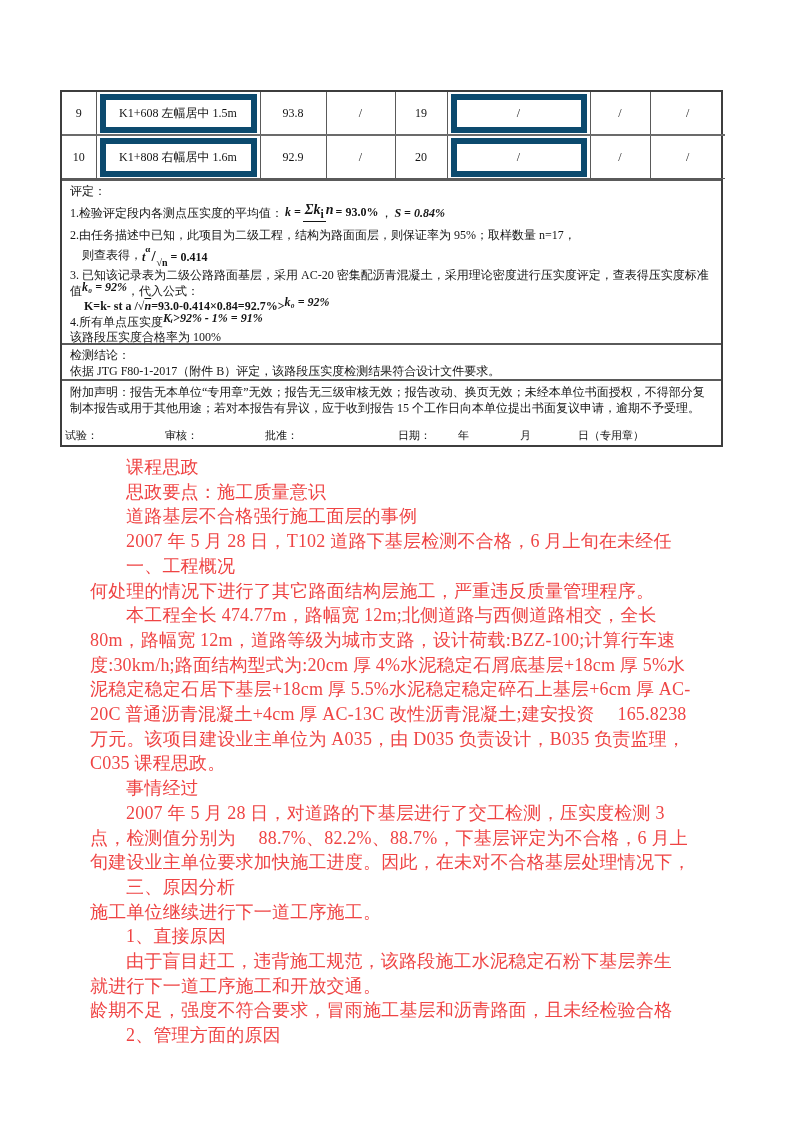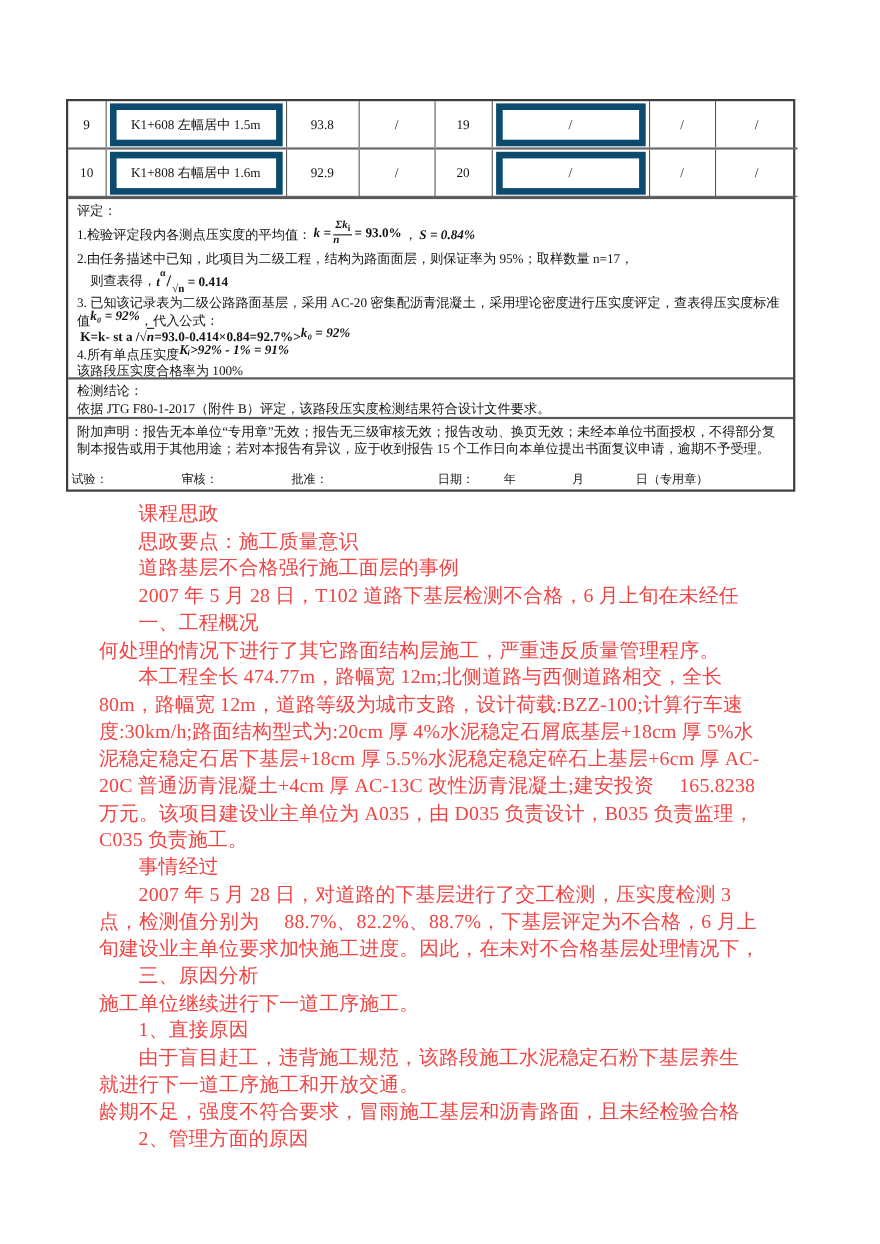--- a/index.html
+++ b/index.html
@@ -18,30 +18,30 @@
         align-items:center;justify-content:center;}
 
   .sec{border-top:2px solid #5a5a5a;font-size:12px;line-height:15.5px;padding:3px 8px;
        box-sizing:border-box;overflow:hidden;}
   .assess{height:164px;}
   .concl{height:36px;}
   .discl{height:66px;line-height:16px;}
 
   .it{font-style:italic;}
   .fml{font-weight:600;white-space:nowrap;}
-  .frac{display:inline-flex;flex-direction:column;vertical-align:middle;text-align:left;
-        font-size:10px;line-height:1.05;position:relative;top:-1px;margin:0 2px;}
+  .frac{display:inline-flex;vertical-align:middle;text-align:left;
+        font-size:14px;line-height:1.05;position:relative;top:-1px;margin:0 2px;}
   .fnum{border-bottom:1px solid #141414;padding:0 2px;}
   .l-f1{height:28px;display:flex;align-items:center;gap:2px;}
   .l-f2{height:25px;display:flex;align-items:center;margin-left:12px;}
   .f2 sup{font-size:9px;position:relative;top:-4px;}
   .f2 .bigslash{font-size:15px;margin:0 1px;}
   .f2 .lowsub{font-size:10px;position:relative;top:5px;margin-right:3px;}
   .raised{position:relative;top:-4px;font-weight:600;white-space:nowrap;}
-  .l4{margin-left:3px;}
+  .l4{margin-left:14px;}
   .ovl{text-decoration:overline;}
 
   
   .signature{position:absolute;left:60px;top:428px;width:700px;height:18px;font-size:11px;}
   .signature span{position:absolute;top:0;white-space:nowrap;}
 
   
   .body-text{position:absolute;left:90px;top:455px;width:652px;font-size:18px;color:#ef4444;}
   .body-line{line-height:24.7px;white-space:nowrap;letter-spacing:0.2px;}
   .body-line.indent{text-indent:2em;}
@@ -164,21 +164,21 @@
       <div class="body-line">80m，路幅宽 12m，道路等级为城市支路，设计荷载:BZZ-100;计算行车速</div>
 
       <div class="body-line">度:30km/h;路面结构型式为:20cm 厚 4%水泥稳定石屑底基层+18cm 厚 5%水</div>
 
       <div class="body-line">泥稳定稳定石居下基层+18cm 厚 5.5%水泥稳定稳定碎石上基层+6cm 厚 AC-</div>
 
       <div class="body-line">20C 普通沥青混凝土+4cm 厚 AC-13C 改性沥青混凝土;建安投资　 165.8238</div>
 
       <div class="body-line">万元。该项目建设业主单位为 A035，由 D035 负责设计，B035  负责监理，</div>
 
-      <div class="body-line">C035  负责施工。</div>
+      <div class="body-line">C035  课程思政。</div>
 
       <div class="body-line indent">事情经过</div>
 
       <div class="body-line indent">2007 年 5 月 28 日，对道路的下基层进行了交工检测，压实度检测 3</div>
 
       <div class="body-line">点，检测值分别为　 88.7%、82.2%、88.7%，下基层评定为不合格，6 月上</div>
 
       <div class="body-line">旬建设业主单位要求加快施工进度。因此，在未对不合格基层处理情况下，</div>
 
       <div class="body-line indent">三、原因分析</div>

